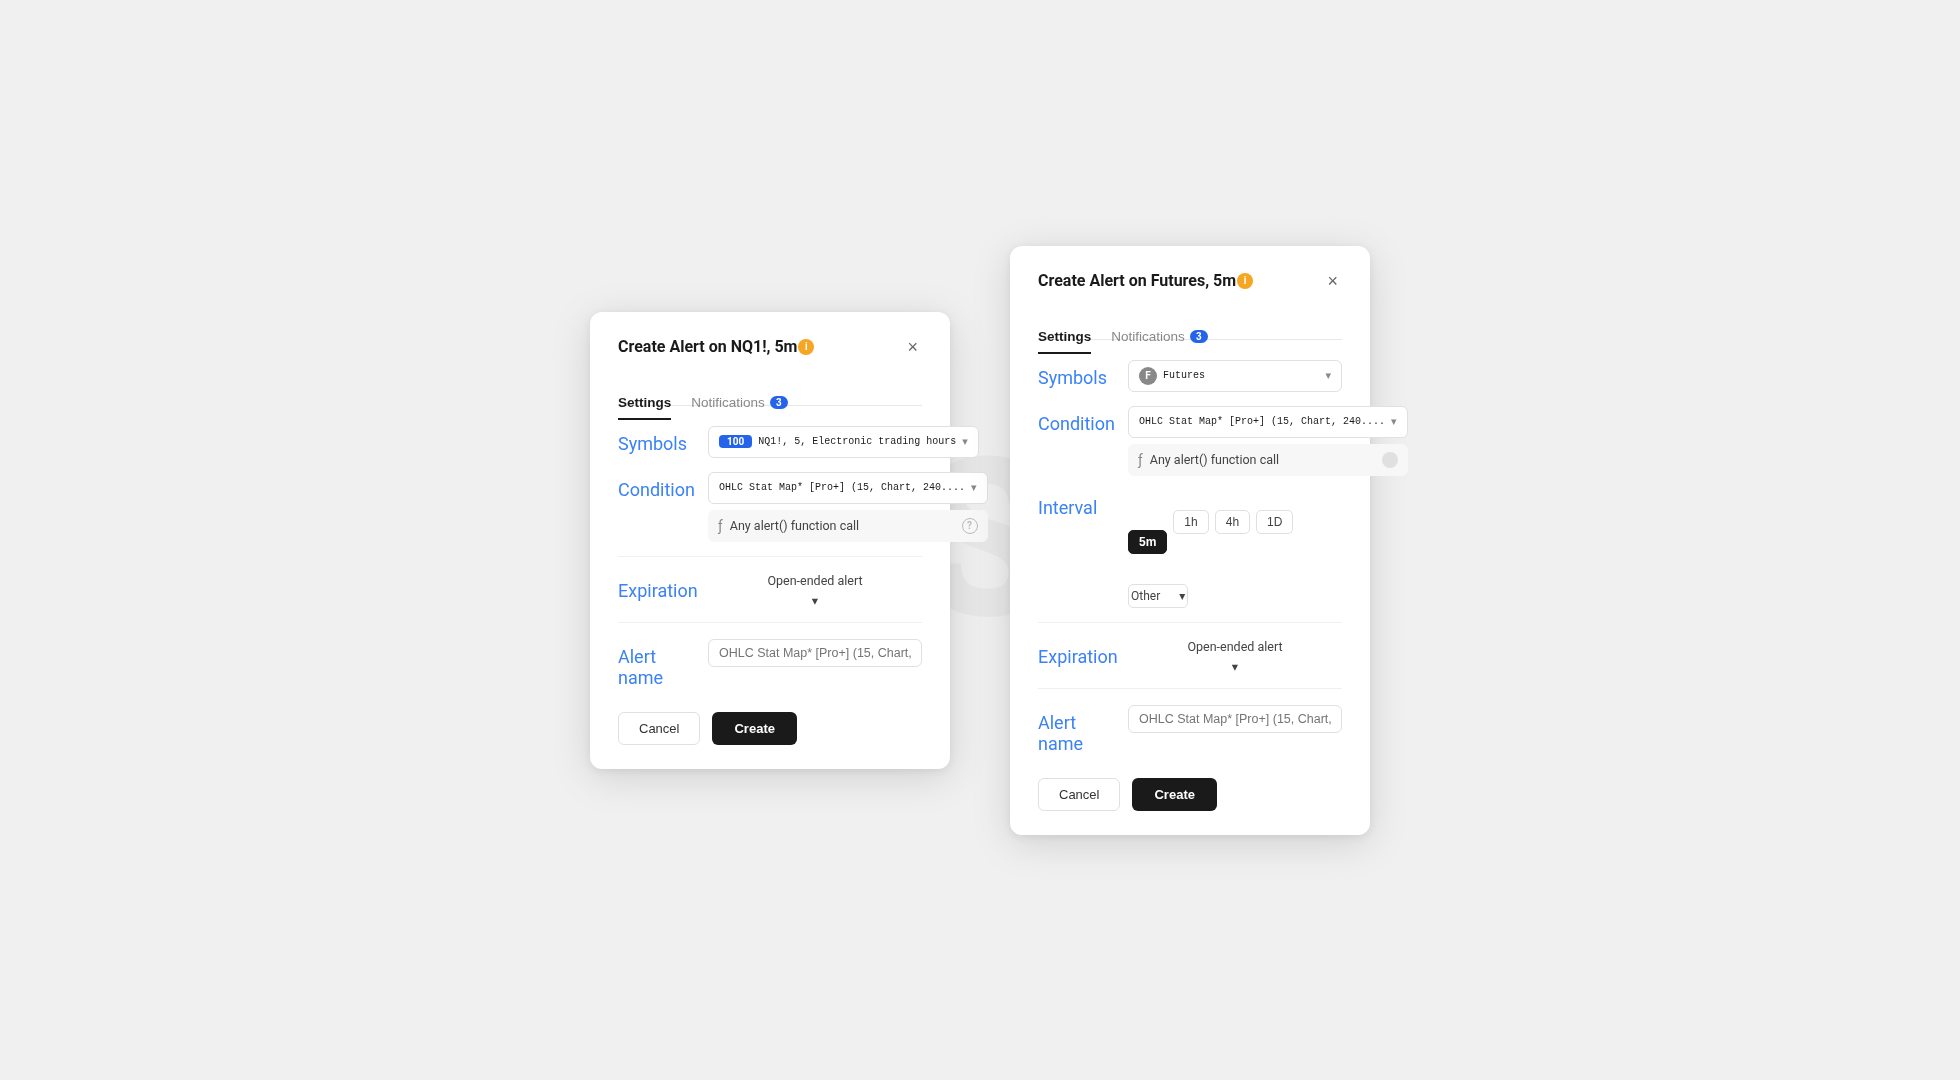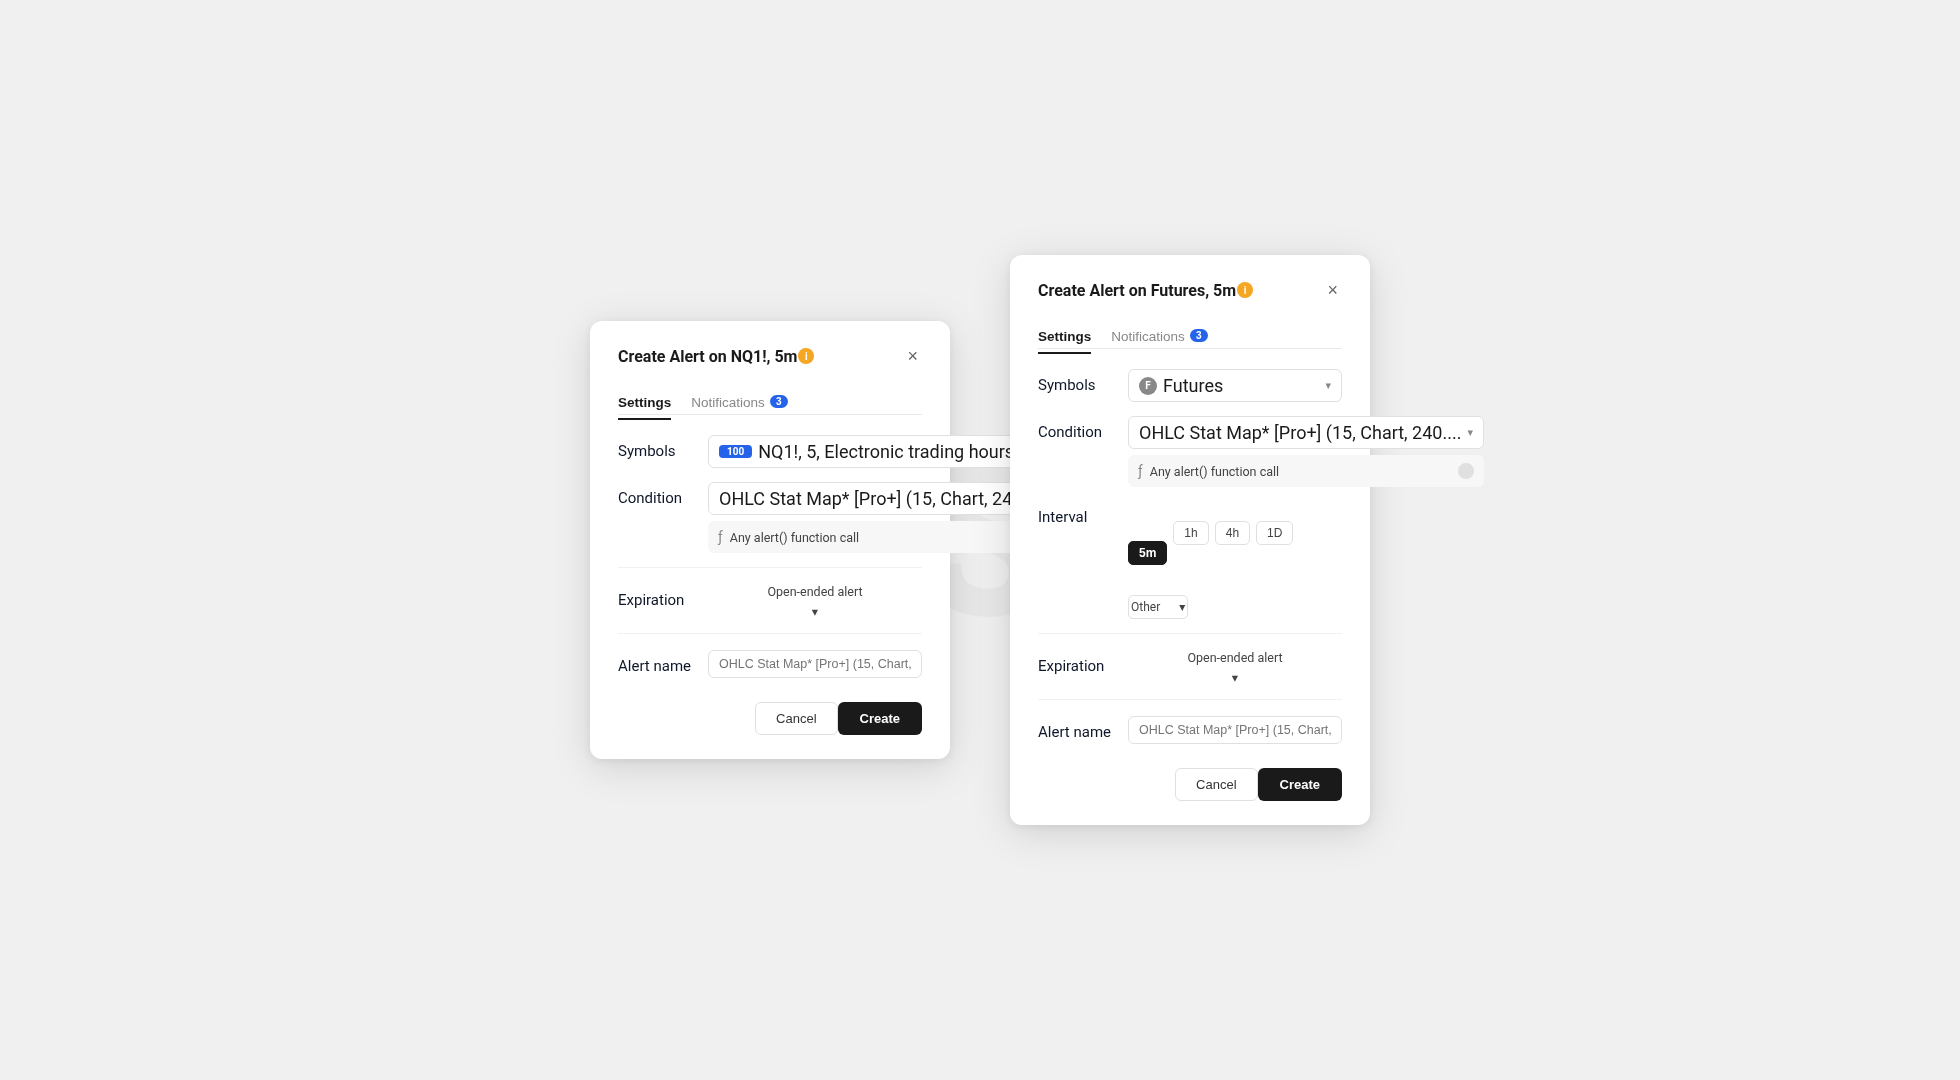--- a/index.html
+++ b/index.html
@@ -94,23 +94,23 @@
 
     .tab {
       padding: 8px 0 8px 0;
       margin-right: 20px;
       font-size: 13.5px;
       font-weight: 500;
       color: #888;
       cursor: pointer;
       border-bottom: 2.5px solid transparent;
       position: relative;
-      top: 6px;
-      display: flex;
-      align-items: flex-start;
+      top: 15px;
+      display: flex;
+      align-items: center;
       gap: 5px;
       background: none;
       border-top: none;
       border-left: none;
       border-right: none;
     }
 
     .tab.active {
       color: #1a1a1a;
       font-weight: 700;
@@ -132,22 +132,22 @@
     .form-row {
       display: flex;
       align-items: flex-start;
       margin-bottom: 14px;
       gap: 10px;
     }
 
     .form-label {
       width: 80px;
       flex-shrink: 0;
-      font-size: 15px;
-      color: #0f172a;
+      font-size: 18px;
+      color: #3b82f6;
       padding-top: 7px;
       font-weight: 400;
     }
 
     .form-field {
       flex: 1;
       display: flex;
       flex-direction: column;
       gap: 6px;
     }
@@ -195,21 +195,22 @@
       align-items: center;
       justify-content: center;
       flex-shrink: 0;
       font-weight: 700;
     }
 
     .select-box-text {
       overflow: hidden;
       text-overflow: ellipsis;
       white-space: nowrap;
-      font-size: 18px;
+      font-size: 10px;
+      font-family: Liberation Mono, monospace;
     }
 
     
     .function-box {
       display: flex;
       align-items: center;
       background: #f7f7f7;
       border-radius: 6px;
       padding: 6px 10px;
       font-size: 12.5px;
@@ -299,22 +300,21 @@
       padding: 6px 10px;
       font-size: 12.5px;
       color: #777;
       background: #fff;
       outline: none;
     }
 
     
     .dialog-footer {
       display: flex;
-      justify-content: flex-end;
-      gap: 0;
+      gap: 12px;
       margin-top: 20px;
       padding-top: 4px;
     }
 
     .btn-cancel {
       padding: 8px 20px;
       border-radius: 6px;
       border: 1px solid #e0e0e0;
       background: #fff;
       font-size: 13px;

